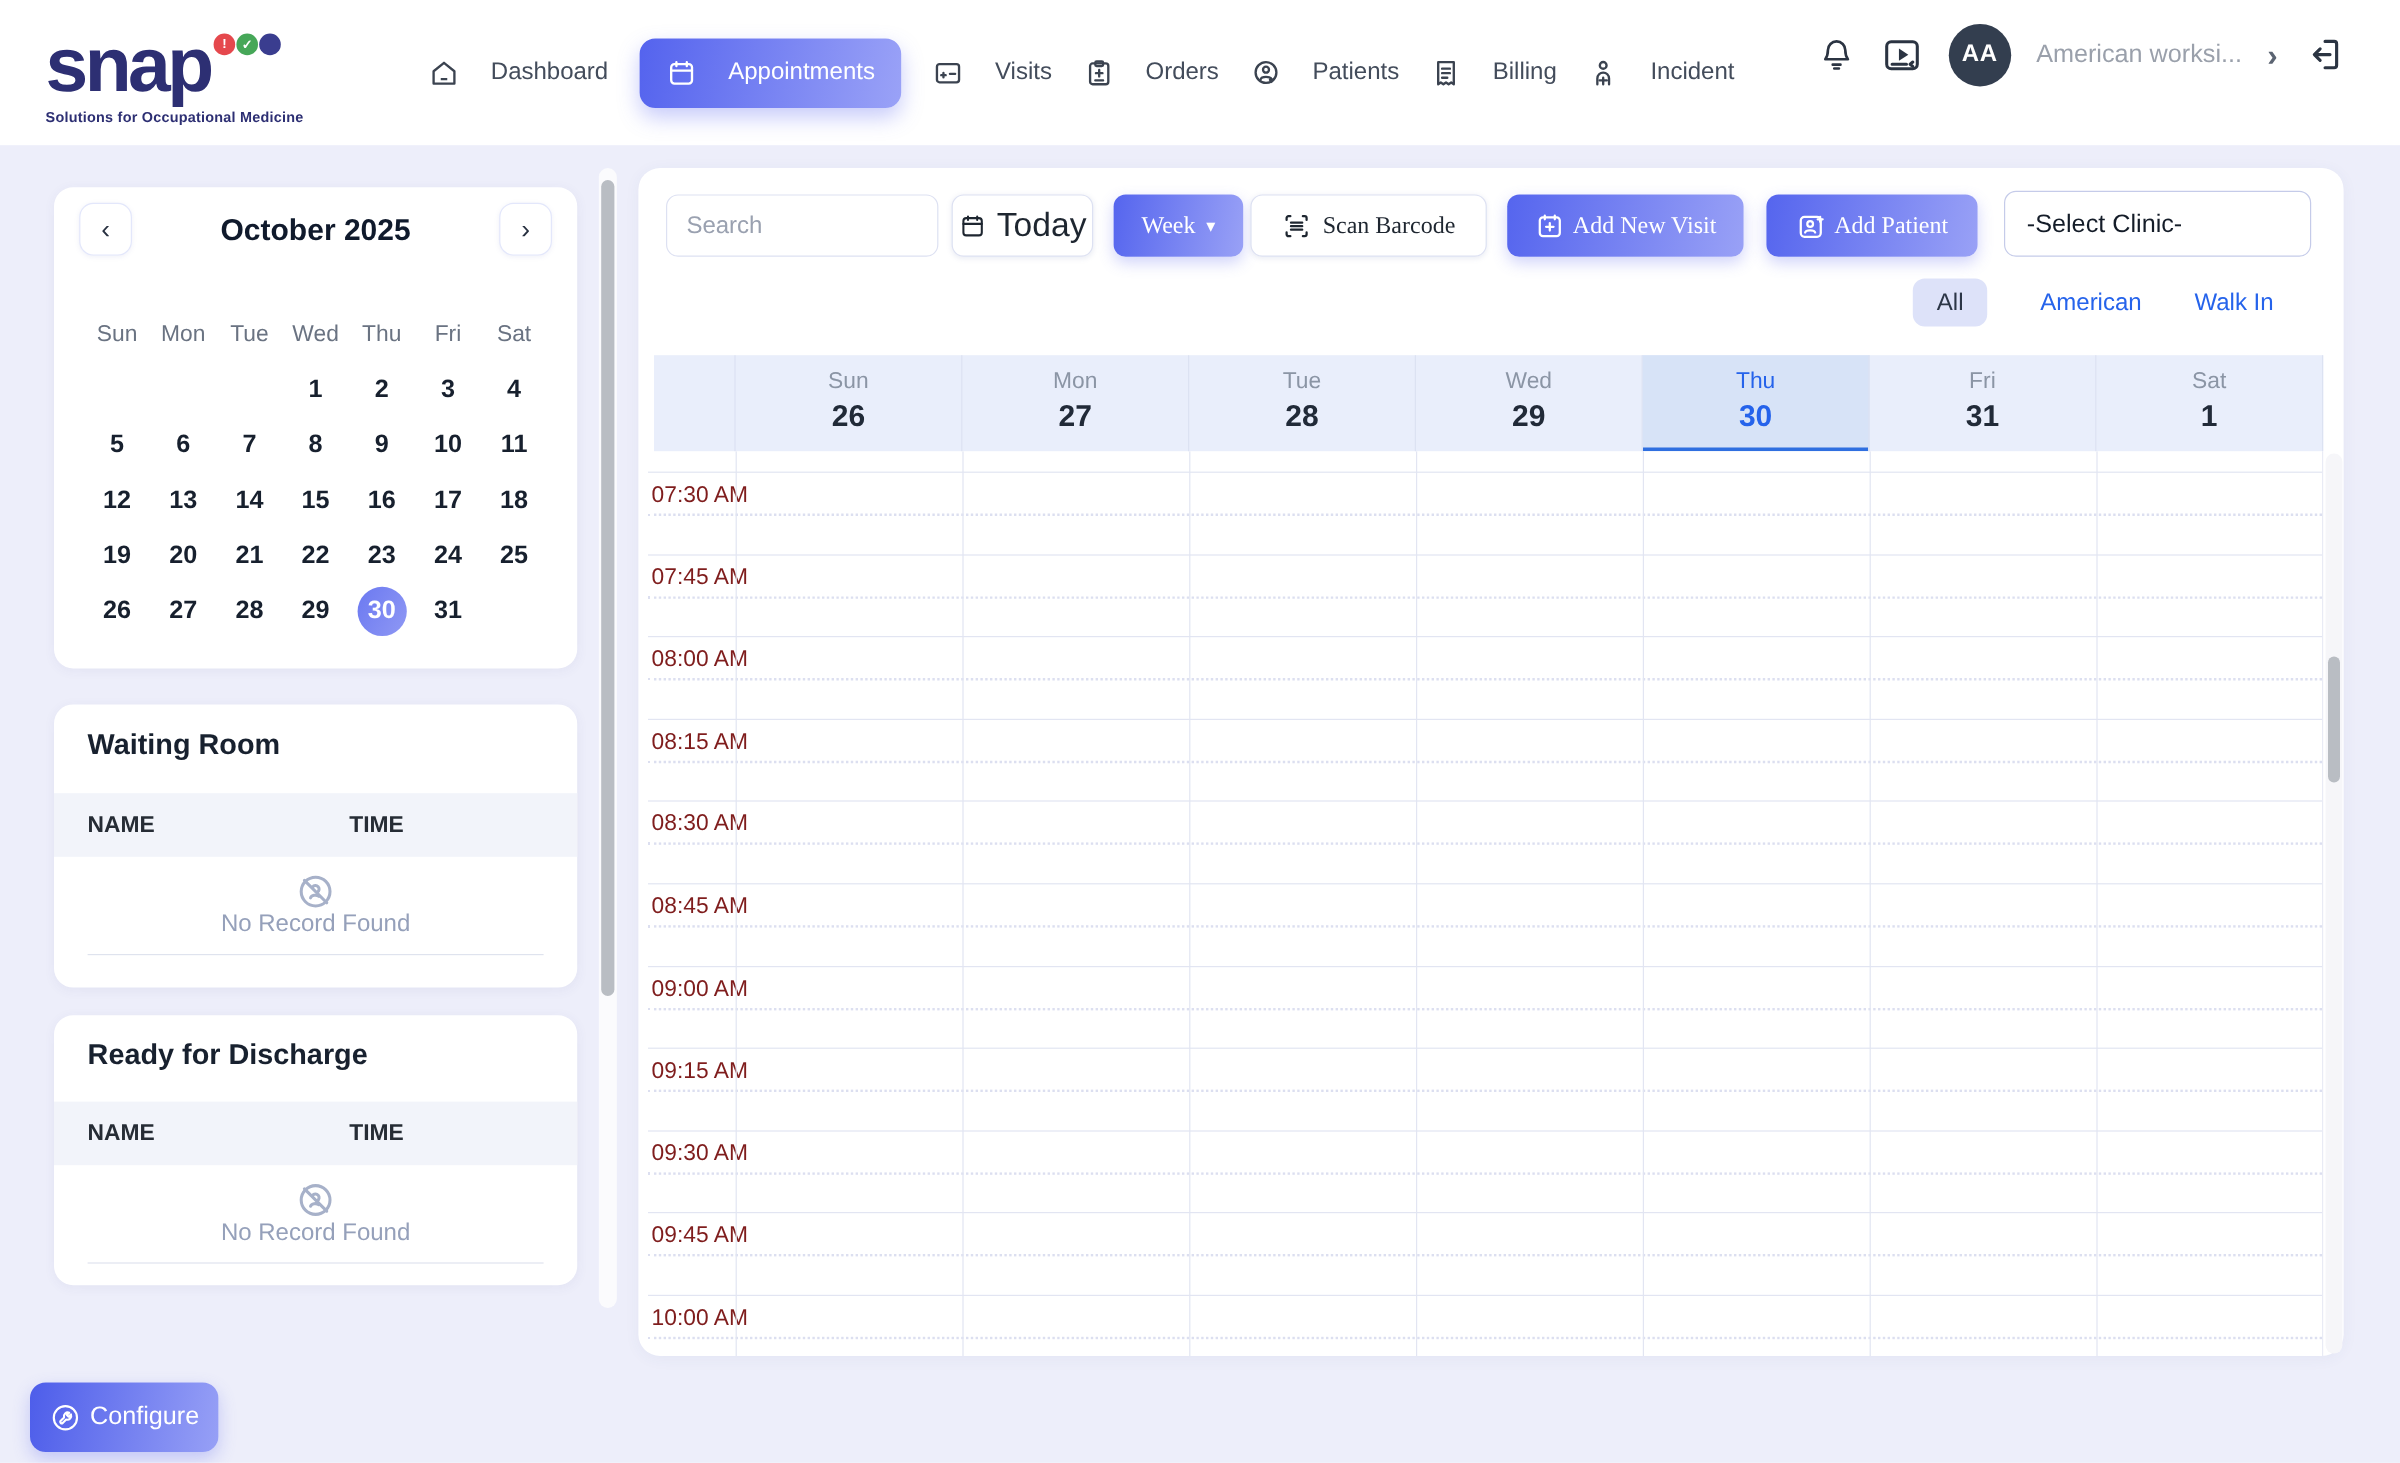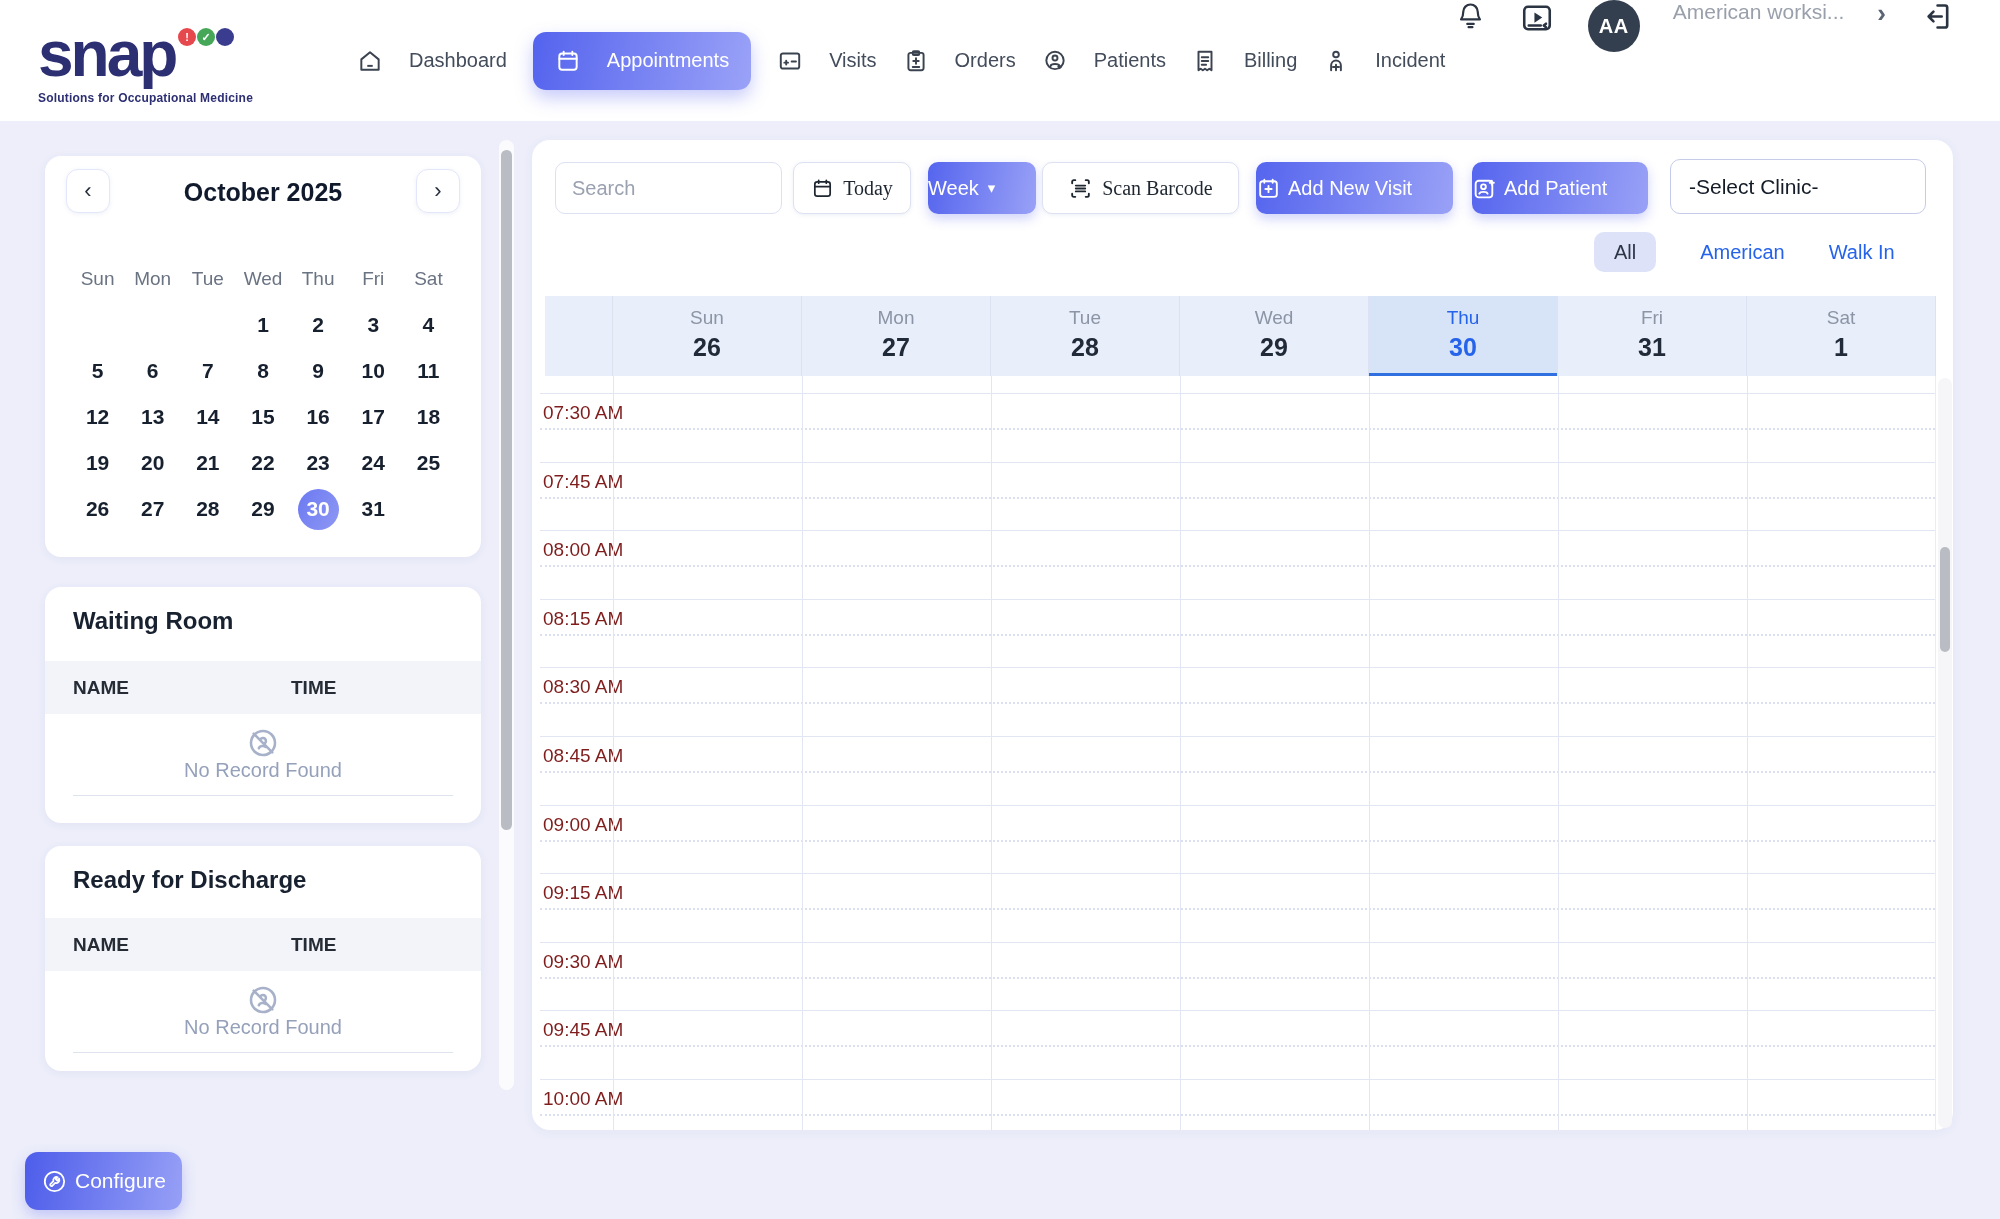--- a/index.html
+++ b/index.html
@@ -18,21 +18,21 @@
   .badge-green { left:159px; background:#46a758; }
   .badge-navy { left:178px; background:#3a3d8f; }
 
   .mainnav { position:absolute; left:357px; top:0; height:121px; display:flex; align-items:center; gap:26px; }
   .nav-item { display:flex; align-items:center; gap:26px; color:#434c5b; font-size:20px; cursor:pointer; white-space:nowrap; }
   .nav-item .nicon { width:26px; height:26px; color:#3b4350; }
   .nav-item.active { background:linear-gradient(100deg,#5463ee 0%,#9aa2f7 100%); color:#ffffff;
                      padding:16px 22px; border-radius:13px; box-shadow:0 8px 18px rgba(95,106,240,.35); }
   .nav-item.active .nicon { color:#ffffff; }
 
-  .topbar-right { position:absolute; right:48px; top:0; height:91px; display:flex; align-items:flex-start; gap:33px; }
+  .topbar-right { position:absolute; right:48px; top:0; height:91px; display:flex; align-items:center; gap:21px; }
   .icon-btn { color:#2b3442; cursor:pointer; }
   .avatar { width:52px; height:52px; border-radius:50%; background:#333e4f; color:#fff; font-size:20px; font-weight:700;
             display:flex; align-items:center; justify-content:center; letter-spacing:.5px; cursor:pointer; }
   .account-name { font-size:21px; color:#9aa0ab; cursor:pointer; }
   .account-chevron { font-size:26px; color:#5b6472; font-weight:700; line-height:1; cursor:pointer; }
 
   
   .card { position:absolute; background:#fff; border-radius:16px; box-shadow:0 2px 10px rgba(60,70,140,.06); }
   .minical { left:45px; top:156px; width:436px; height:401px; }
   .mc-nav { position:absolute; top:13px; width:44px; height:44px; border:1.5px solid #e3e7fb; border-radius:12px;
@@ -66,21 +66,21 @@
   .configure-btn { position:absolute; left:25px; top:1152px; width:157px; height:58px; border:none; border-radius:13px;
                    background:linear-gradient(100deg,#4d5dea 0%,#97a0f6 100%); color:#fff; font-size:21px;
                    font-family:"Liberation Sans",sans-serif; display:flex; align-items:center; justify-content:center; gap:7px;
                    cursor:pointer; box-shadow:0 6px 14px rgba(95,106,240,.3); }
 
   
   .panel { position:absolute; left:532px; top:140px; width:1421px; height:990px; background:#fff; border-radius:18px;
            box-shadow:0 2px 12px rgba(60,70,140,.05); }
   .tb { position:absolute; top:22px; height:52px; border-radius:10px; display:flex; align-items:center; font-size:20px; }
   .tb-white { background:#fff; border:1.5px solid #dde1f2; color:#1e2630; box-shadow:0 1px 4px rgba(130,140,190,.15); cursor:pointer; justify-content:center; gap:9px; }
-  .tb-grad  { background:linear-gradient(100deg,#5565ee 0%,#99a1f6 100%); color:#fff; box-shadow:0 5px 12px rgba(100,110,240,.3); cursor:pointer; justify-content:flex-start; gap:7px; border:none; font-family:Liberation Sans, sans-serif; font-size:20px; }
+  .tb-grad  { background:linear-gradient(100deg,#5565ee 0%,#99a1f6 100%); color:#fff; box-shadow:0 5px 12px rgba(100,110,240,.3); cursor:pointer; justify-content:center; gap:7px; border:none; font-family:Liberation Serif, serif; font-size:20px; }
   .search-input { left:23px; width:227px; border:1.5px solid #dde1f2; padding:0 16px; font-size:20px; color:#be185d;
                   font-family:"Liberation Sans",sans-serif; outline:none; }
   .search-input::placeholder { color:#9aa1b0; }
   .today-btn { left:261px; width:118px; }
   .week-btn { left:396px; width:108px; }
   .scan-btn { left:510px; width:197px; }
   .addvisit-btn { left:724px; width:197px; }
   .addpatient-btn { left:940px; width:176px; }
   .clinic-select { left:1138px; top:19px; width:256px; height:55px; border:1.5px solid #c5cbe9; border-radius:10px;
                    padding:0 18px; font-size:21px; color:#141c28; font-family:"Liberation Sans",sans-serif; outline:none; background:#fff; cursor:pointer; }
@@ -375,21 +375,21 @@
     <svg viewBox="0 0 24 24" width="27" height="27" fill="none" stroke="currentColor" stroke-width="1.6" stroke-linecap="round" stroke-linejoin="round">
         <circle cx="12" cy="12" r="8.6"></circle>
         <path d="M14.8 8.2 a2.9 2.9 0 0 0 -3.8 3.5 l-2.6 2.6 a1.15 1.15 0 0 0 1.6 1.6 l2.6 -2.6 a2.9 2.9 0 0 0 3.5 -3.8 l-1.7 1.7 -1.3 -1.3 Z"></path>
       </svg>
   </span>
   <span>Configure</span>
 </button>
 
 <main class="panel">
   <input class="tb search-input" placeholder="Search" style="">
-  <button class="tb tb-white today-btn" style="font-family:Liberation Serif, serif;font-size:20px;">
+  <button class="tb tb-white today-btn" style="font-family:Liberation Sans, sans-serif;font-size:28px;">
     <span>
       <svg viewBox="0 0 24 24" width="23" height="23" fill="none" stroke="currentColor" stroke-width="1.8" stroke-linecap="round">
           <rect x="4" y="5" width="16" height="15" rx="2.5"></rect>
           <path d="M8 3.5 v3 M16 3.5 v3 M4 10 h16"></path>
         </svg>
     </span>
     <span>Today</span>
   </button>
   <button class="tb tb-grad week-btn">
     <span>Week</span>

